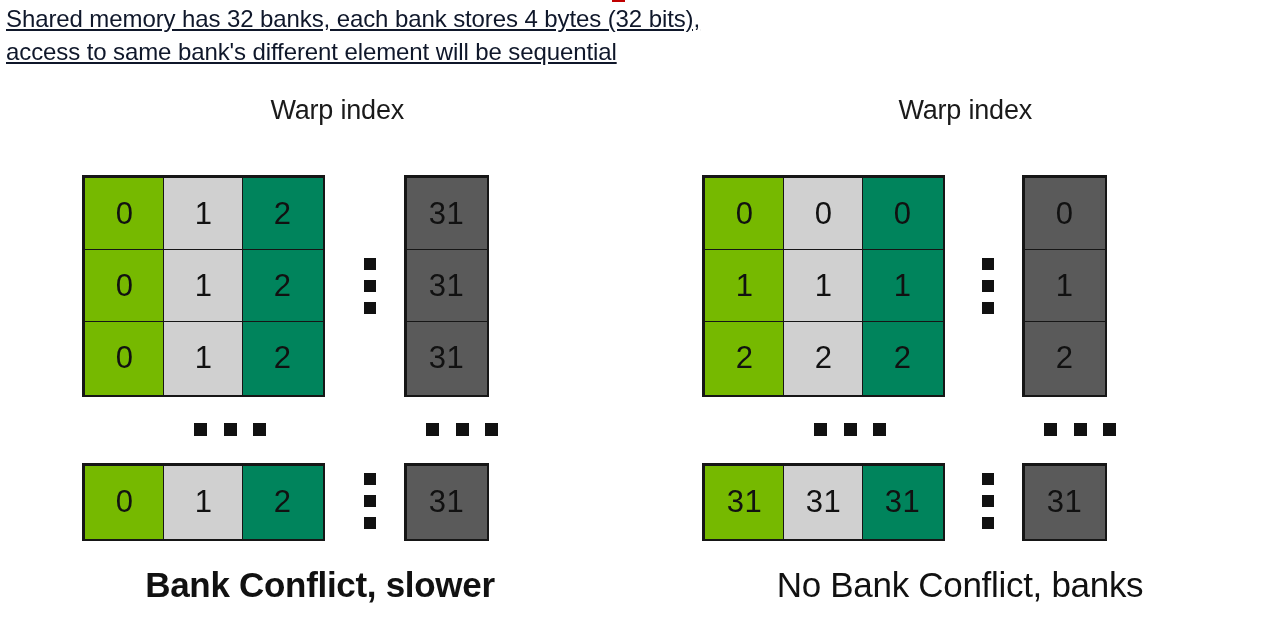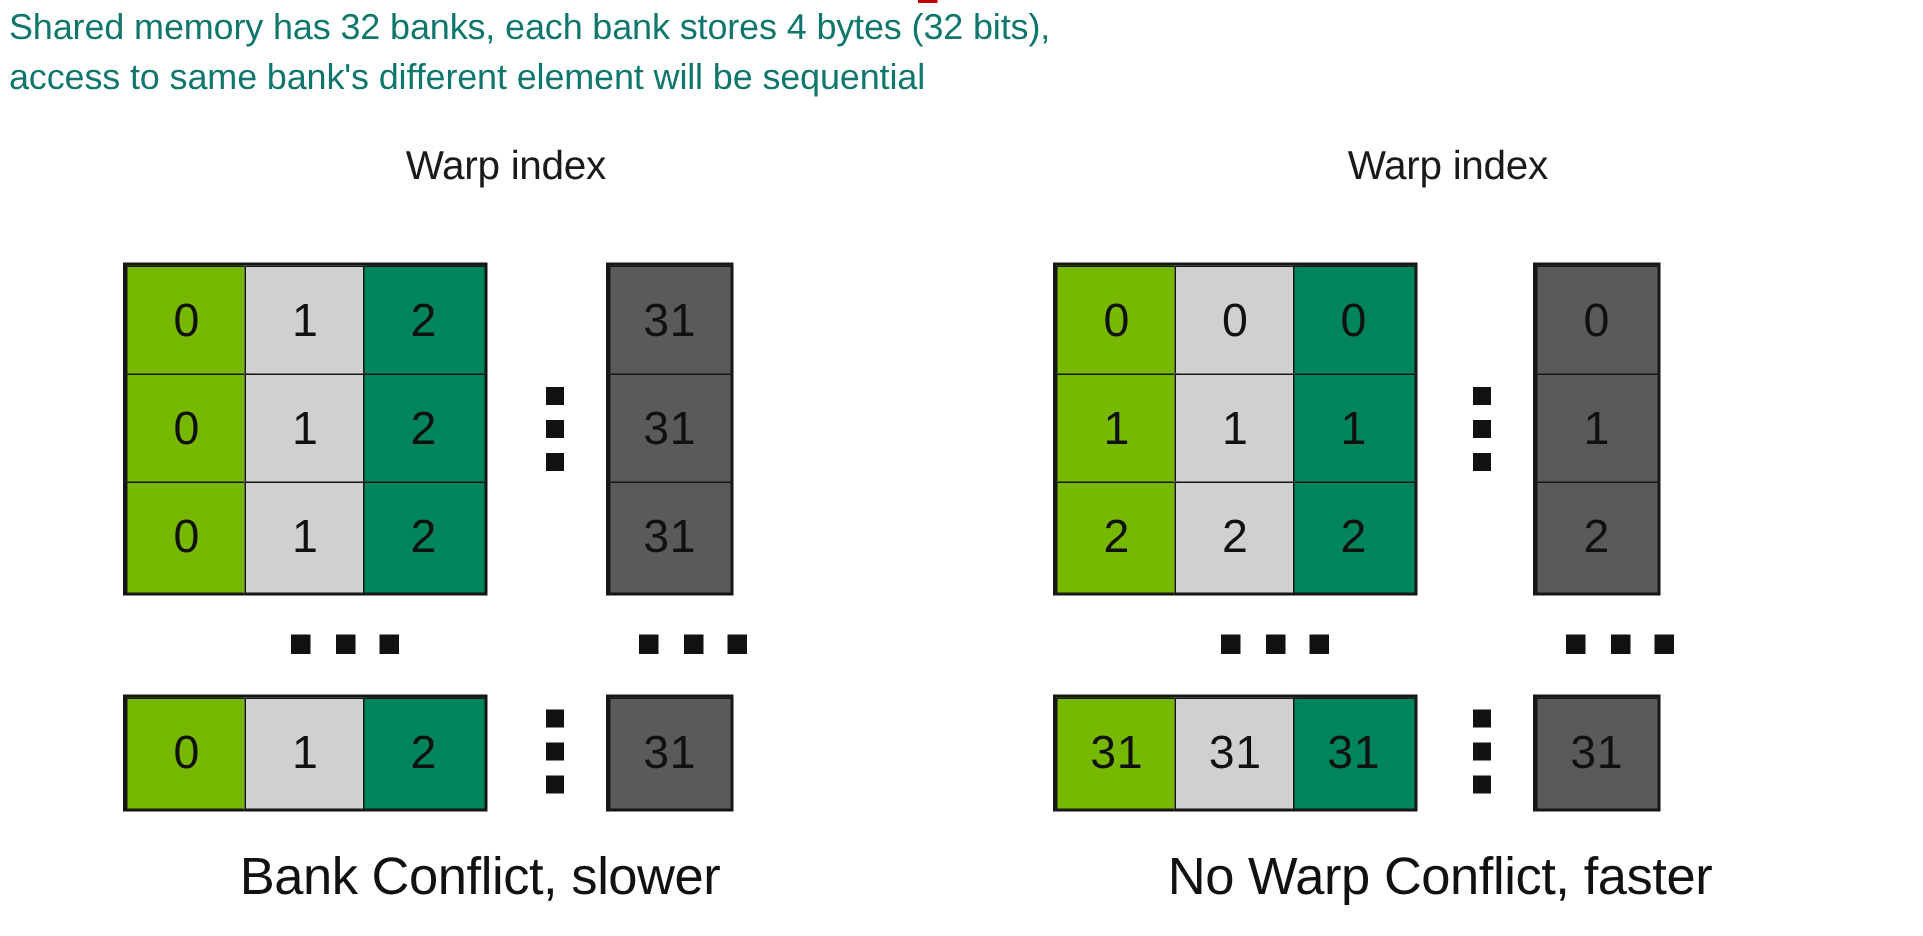--- a/index.html
+++ b/index.html
@@ -14,25 +14,26 @@
     overflow: hidden;
     font-family: "Liberation Sans", sans-serif;
   }
 
   
   #header-text {
     position: absolute;
     left: 6px;
     top: 2px;
     width: 1270px;
-    color: #0f766e;
+    color: #0f172a;
     font-size: 24px;
     line-height: 33px;
     white-space: pre-line;
     letter-spacing: -0.1px;
+    text-decoration: underline;
   }
   #red-mark {
     position: absolute;
     left: 612px;
     top: -5px;
     width: 13px;
     height: 7px;
     background: #c00000;
   }
 
@@ -130,21 +131,21 @@
 
   
   .caption {
     position: absolute;
     top: 565px;
     font-size: 35px;
     color: #111111;
     text-align: center;
     letter-spacing: -0.3px;
   }
-  #caption-left  { left: 30px;  width: 580px; }
+  #caption-left  { left: 30px;  width: 580px; font-weight: bold; }
   #caption-right { left: 650px; width: 620px; }
 </style>
 </head>
 <body>
 
 <div id="header-text">Shared memory has 32 banks, each bank stores 4 bytes (32 bits),
 access to same bank's different element will be sequential</div>
 <div id="red-mark"></div>
 
 <div id="panel-title-left" class="panel-title">Warp index</div>
@@ -274,13 +275,13 @@
     <span></span>
     <span></span>
 </div>
 <div id="matrix-right-bank-last" class="matrix">
   <div class="matrix-row">
     <div class="cell c-dark">31</div>
   </div>
 </div>
 
 <div id="caption-left" class="caption">Bank Conflict, slower</div>
-<div id="caption-right" class="caption">No Warp Conflict, faster</div>
+<div id="caption-right" class="caption">No Bank Conflict, banks</div>
 
 </body></html>

